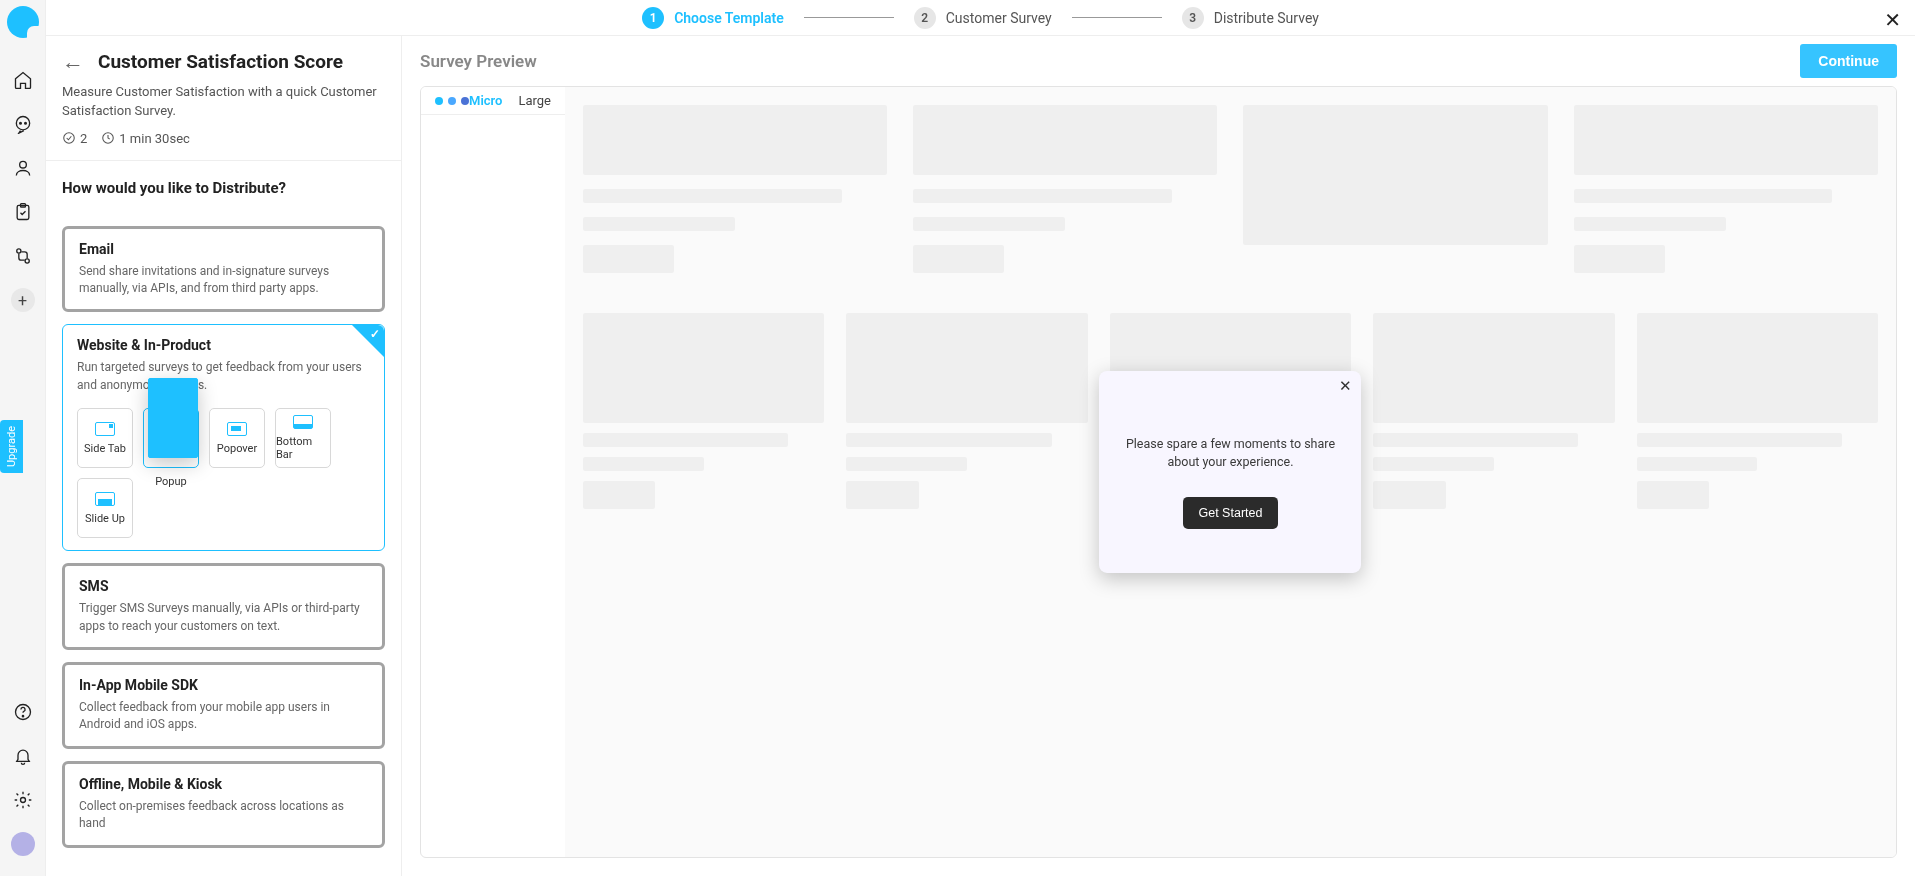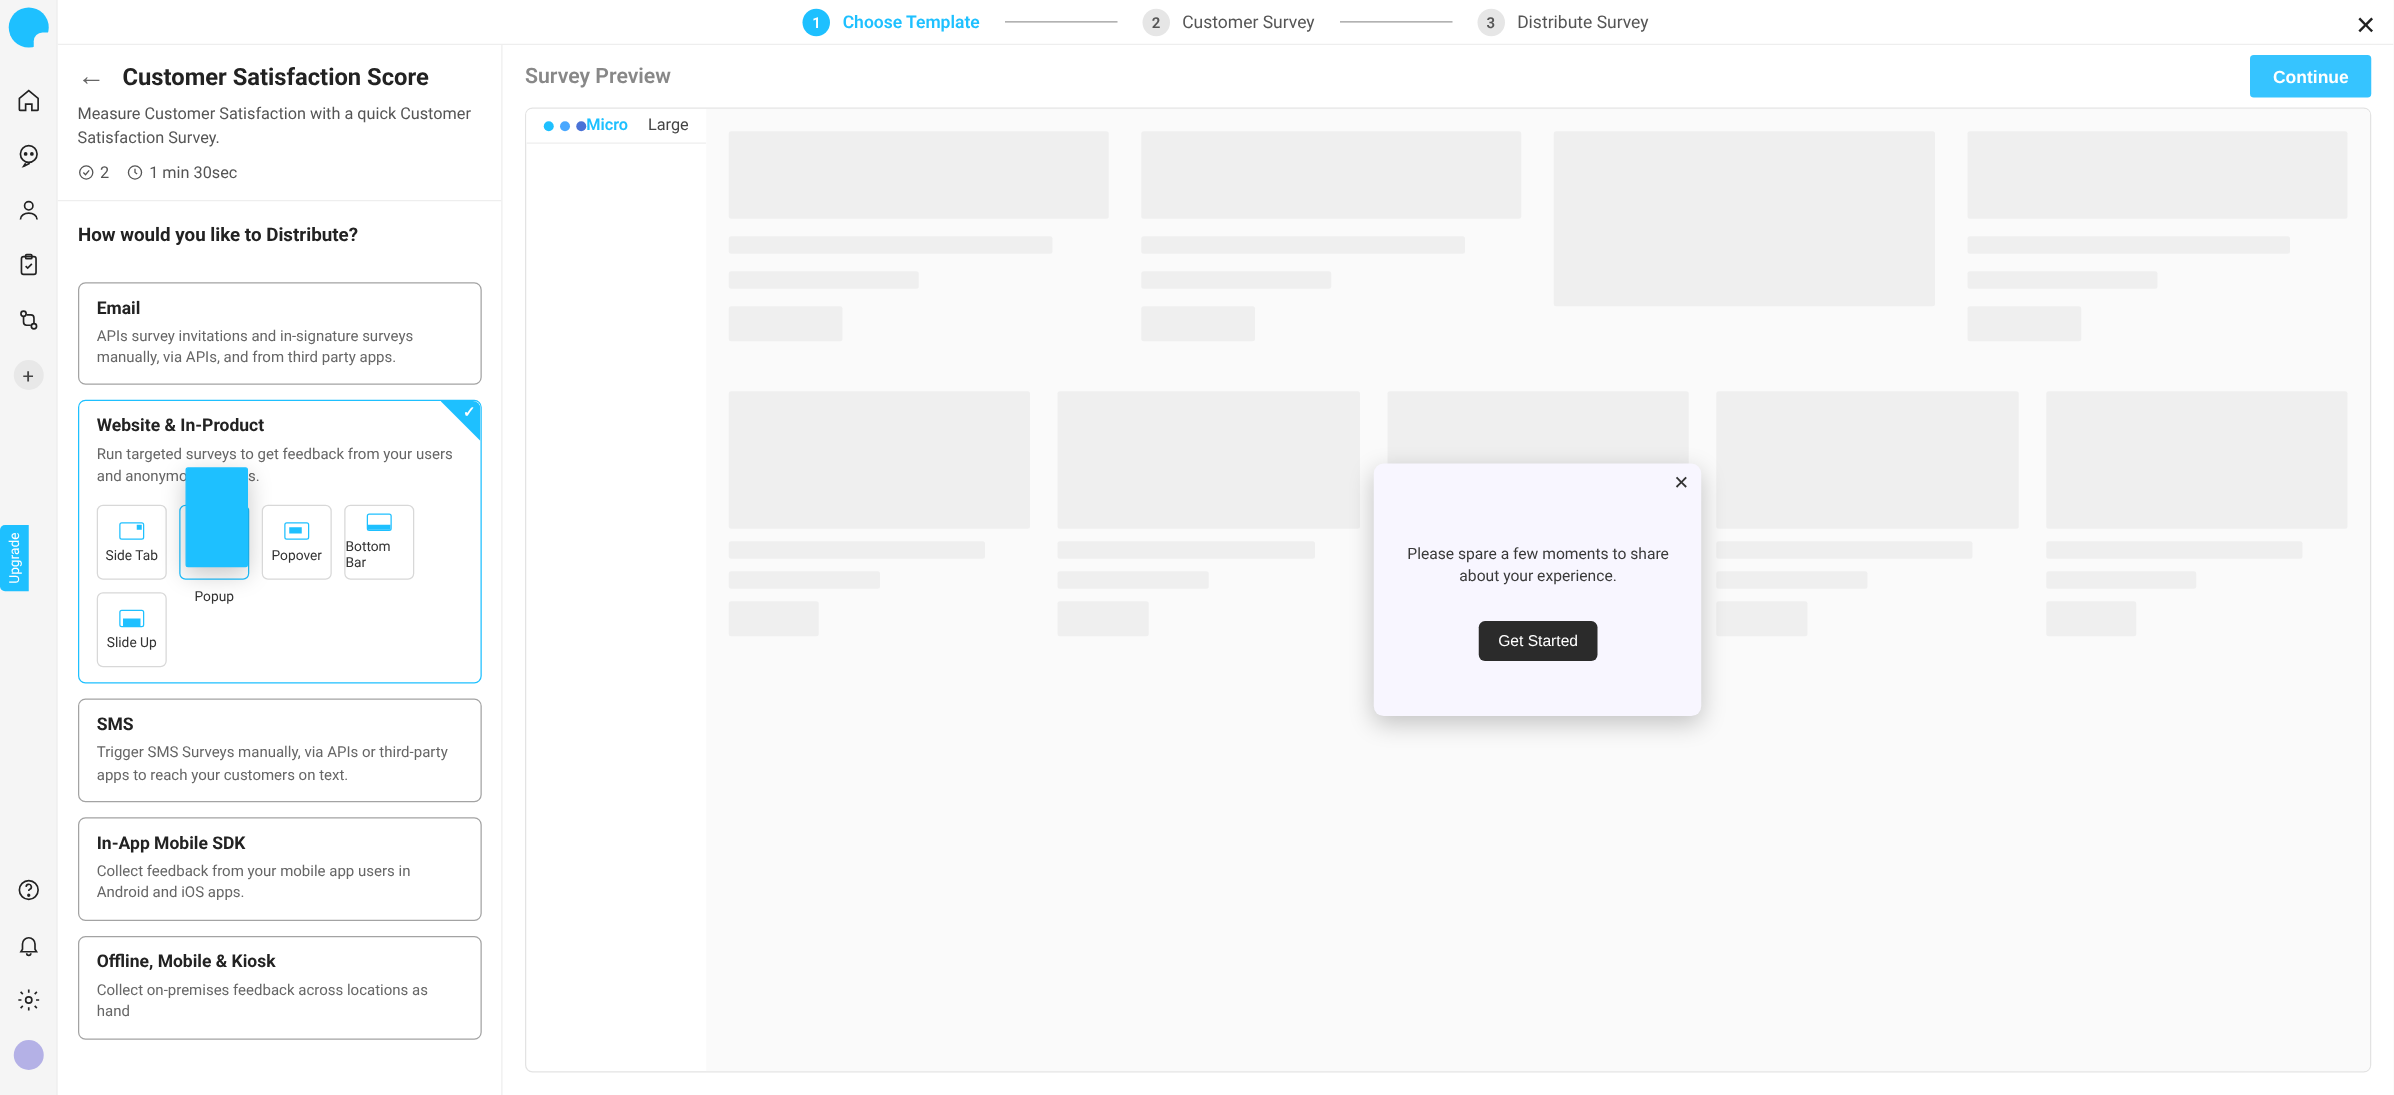--- a/index.html
+++ b/index.html
@@ -39,21 +39,21 @@
   .lp-desc { font-size:13px; color:#555; line-height:1.45; margin-bottom:10px; }
   .lp-meta { display:flex; align-items:center; gap:14px; color:#555; font-size:13px; }
   .lp-meta span { display:flex; align-items:center; gap:4px; }
 
   .lp-scroll { flex:1; overflow-y:auto; padding:18px 16px 40px 16px; }
   .lp-scroll::-webkit-scrollbar { width:6px; }
   .lp-scroll::-webkit-scrollbar-thumb { background:#ccc; border-radius:3px; }
 
   .dist-question { font-size:15px; font-weight:700; color:#222; margin-bottom:29px; }
 
-  .dist-card { border:1px solid #a3a3a3; border-radius:6px; padding:12px 14px; margin-bottom:12px; cursor:pointer; background:#fff; position:relative; }
+  .dist-card { border:3px solid #a3a3a3; border-radius:6px; padding:12px 14px; margin-bottom:12px; cursor:pointer; background:#fff; position:relative; }
   .dist-card.selected { border:1.5px solid #1ec0ff; }
   .dc-title { font-size:14px; font-weight:700; color:#222; margin-bottom:6px; }
   .dc-desc { font-size:12px; color:#666; line-height:1.45; }
   .dc-corner { position:absolute; right:0; top:0; width:0; height:0; border-left:32px solid transparent; border-top:32px solid #1ec0ff; border-top-right-radius:6px;}
   .dc-corner::after { content:"✓"; position:absolute; right:4px; top:-30px; color:#fff; font-size:12px; font-weight:700; }
 
   .subopts { display:flex; flex-wrap:wrap; gap:10px; margin-top:14px; }
   .subopt { width:56px; height:60px; border:1px solid #d8d8d8; border-radius:5px; display:flex; flex-direction:column; align-items:center; justify-content:center; gap:6px; position:relative; cursor:pointer; background:#fff; }
   .subopt.selected { border:1.5px solid #1ec0ff; }
   .subopt .so-icon { width:20px; height:14px; border:1.5px solid #1ec0ff; border-radius:2px; position:relative; }
@@ -219,21 +219,21 @@
             <span>1 min 30sec</span>
           </span>
         </div>
       </div>
 
       <div class="lp-scroll">
         <div class="dist-question">How would you like to Distribute?</div>
 
         <div class="dist-card">
           <div class="dc-title">Email</div>
-          <div class="dc-desc">APIs survey invitations and in-signature surveys manually, via APIs, and from third party apps.</div>
+          <div class="dc-desc">Send share invitations and in-signature surveys manually, via APIs, and from third party apps.</div>
         </div>
 
         <div class="dist-card selected">
           <div class="dc-corner"></div>
           <div class="dc-title">Website &amp; In-Product</div>
           <div class="dc-desc">Run targeted surveys to get feedback from your users and anonymous visitors.</div>
           <div class="subopts">
             <div class="subopt">
               <div class="so-icon sidetab"></div>
               <div class="so-label">Side Tab</div>

